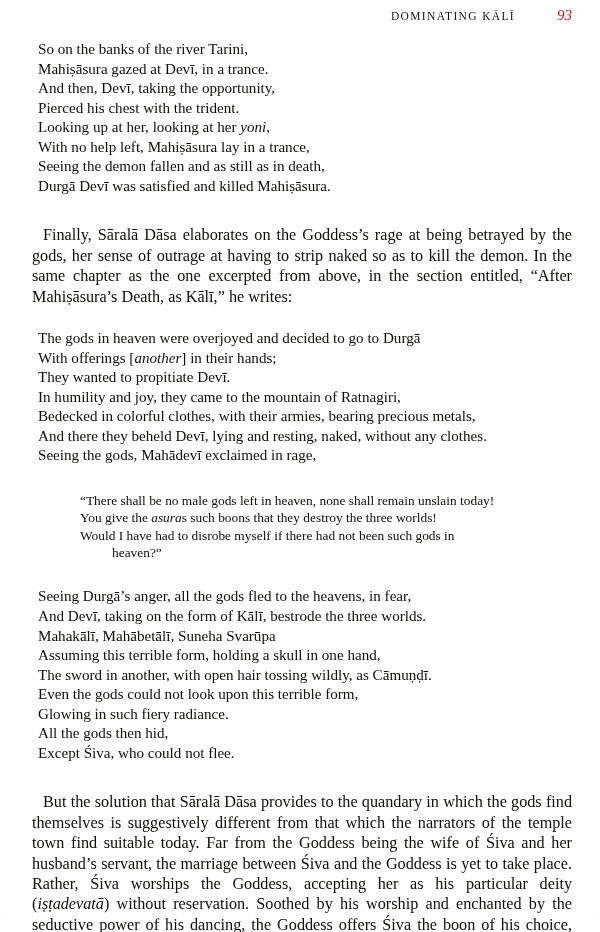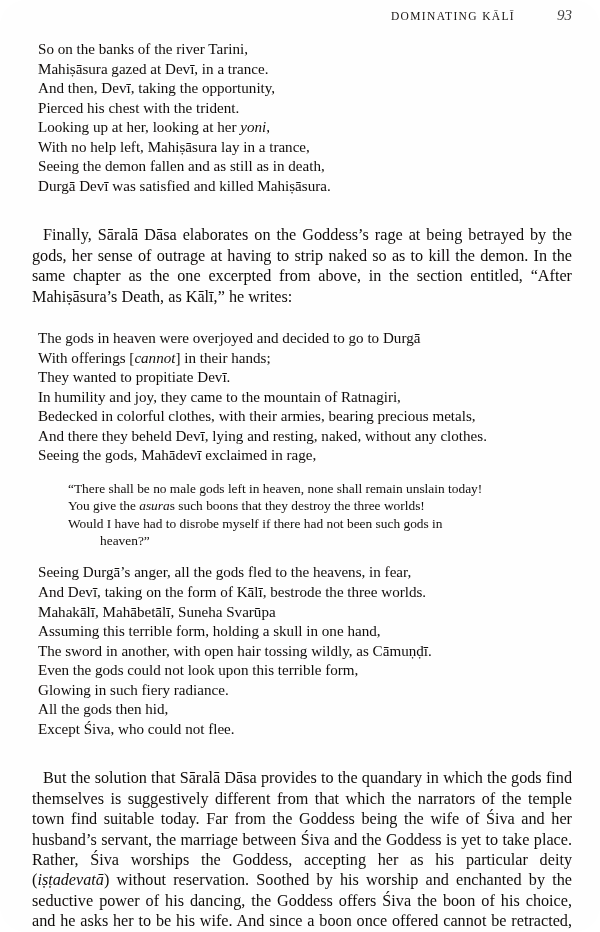--- a/index.html
+++ b/index.html
@@ -43,21 +43,21 @@
     letter-spacing: 1.35px;
     font-variant: small-caps;
     text-transform: uppercase;
     color: #161210;
     white-space: nowrap;
   }
   .runhead-folio {
     font-size: 15px;
     font-style: italic;
     margin-left: 42px;
-    color: #404040;
+    color: #b91c1c;
   }
 
   
   .column {
     position: absolute;
     left: 32px;
     top: 40px;
     width: 540px;
   }
 
@@ -82,21 +82,21 @@
     text-justify: inter-word;
     margin: 0;
     text-indent: 11px;
     hyphens: manual;
   }
 
   
   .innerquote {
     font-size: 13.4px;
     line-height: 17.4px;
-    margin: 0;
+    margin: 12px;
     padding-left: 36px;
   }
   .innerquote .vline {
     display: block;
     white-space: pre-wrap;
   }
   .innerquote .vline.runover {
     padding-left: 32px;
   }
 
@@ -130,21 +130,21 @@
     </div>
 
     <div class="gap-lg"></div>
 
     <p class="para">Finally, Sāralā Dāsa elaborates on the Goddess’s rage at being betrayed by the gods, her sense of outrage at having to strip naked so as to kill the demon. In the same chapter as the one excerpted from above, in the section entitled, “After Mahiṣāsura’s Death, as Kālī,” he writes:</p>
 
     <div class="gap-md"></div>
 
     <div class="verse">
       <span class="vline">The gods in heaven were overjoyed and decided to go to Durgā</span>
-      <span class="vline"><span>With offerings [</span><i>cannot</i><span>] in their hands;</span></span>
+      <span class="vline"><span>With offerings [</span><i>another</i><span>] in their hands;</span></span>
       <span class="vline">They wanted to propitiate Devī.</span>
       <span class="vline">In humility and joy, they came to the mountain of Ratnagiri,</span>
       <span class="vline">Bedecked in colorful clothes, with their armies, bearing precious metals,</span>
       <span class="vline">And there they beheld Devī, lying and resting, naked, without any clothes.</span>
       <span class="vline">Seeing the gods, Mahādevī exclaimed in rage,</span>
     </div>
 
     <div class="gap-sm"></div>
 
     <div class="innerquote">

